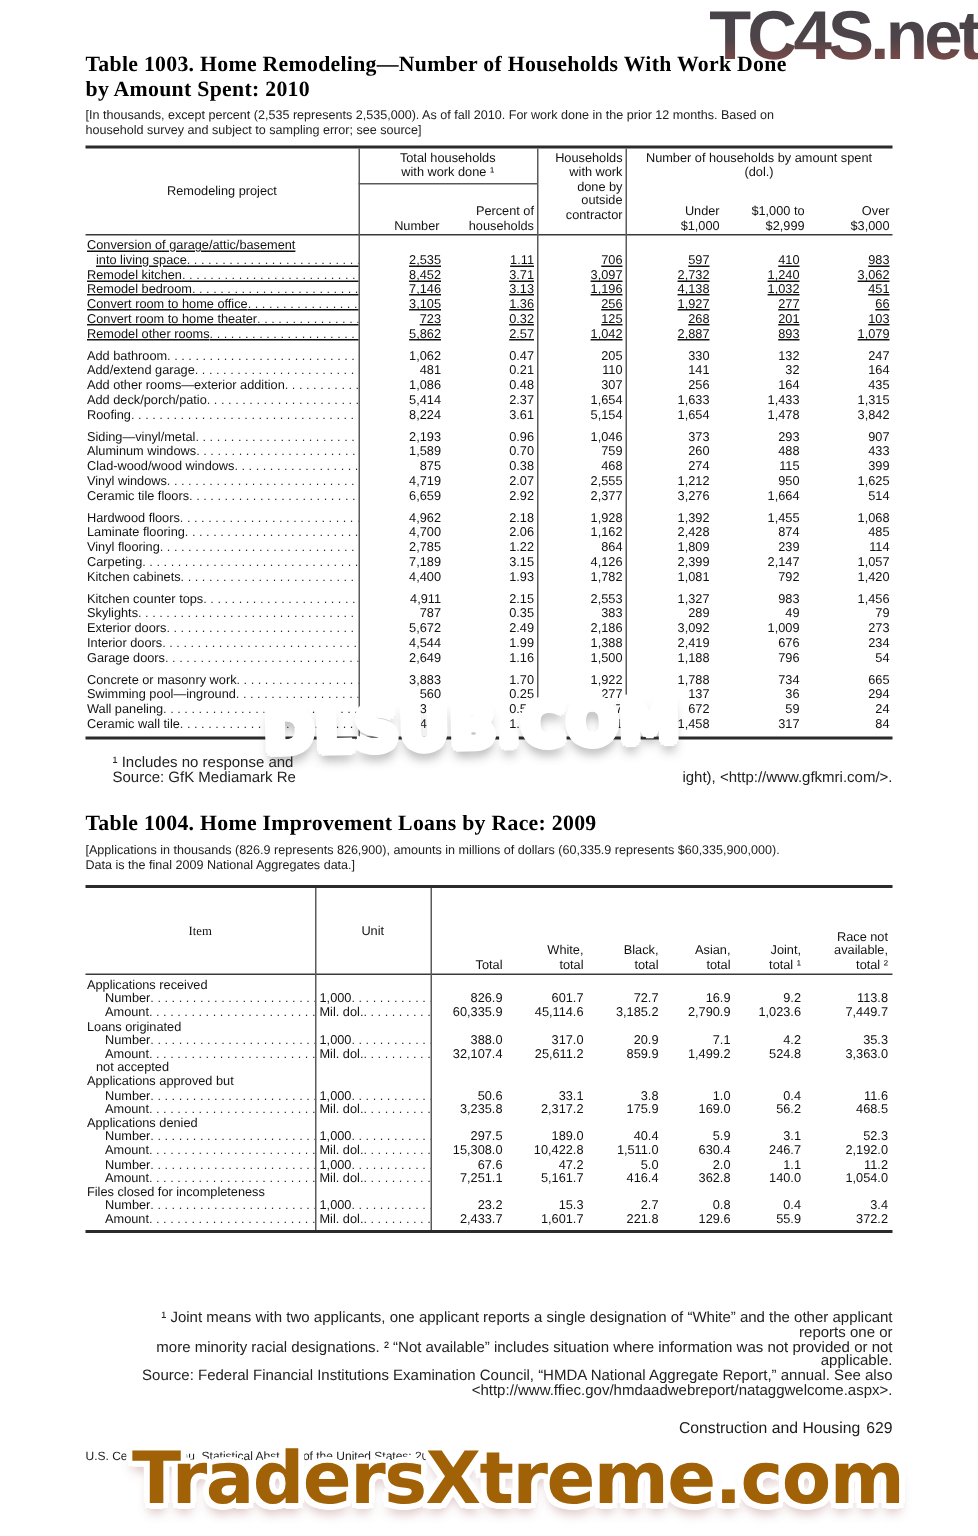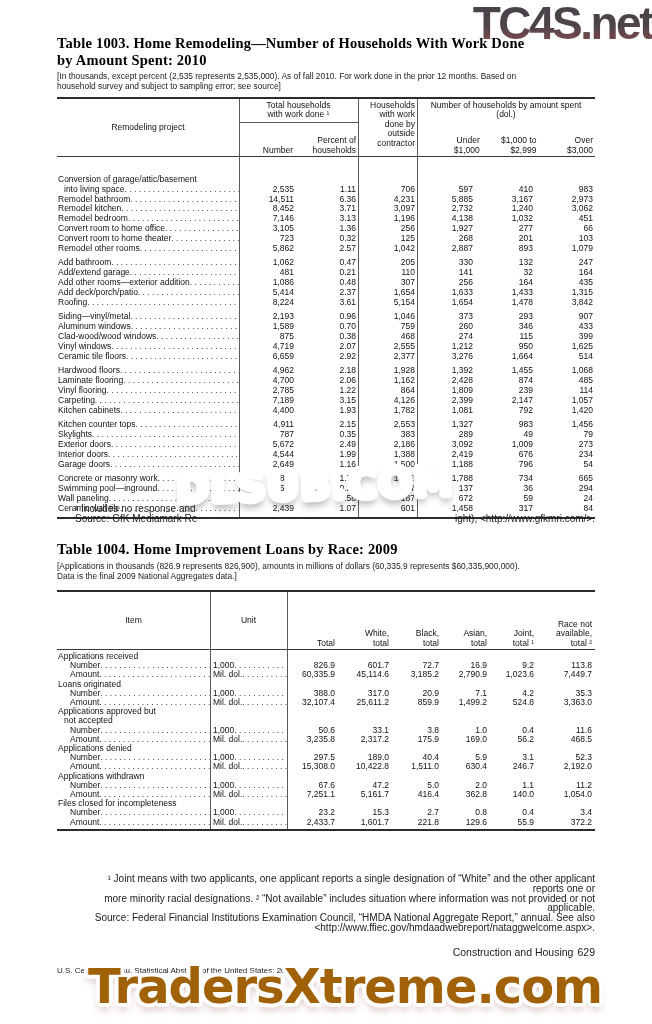--- a/index.html
+++ b/index.html
@@ -34,33 +34,33 @@
              white-space:pre-line;padding:0 2px 1px 0;box-sizing:border-box;}
   .h-contract{width:59px;text-align:right;white-space:pre-line;padding:2px 2px 0 0;box-sizing:border-box;}
   .h-amtwrap{width:178px;display:flex;flex-direction:column;}
   .h-amount{text-align:center;white-space:pre-line;padding-top:2px;}
   .h-sub3{flex:1;display:flex;align-items:flex-end;padding-left:10px;}
   .h-sub3 div{text-align:right;white-space:pre-line;padding:0 2px 1px 0;box-sizing:border-box;}
   .h-u0{width:58px;} .h-u1{width:60px;} .h-u2{width:60px;}
 
   
   .body3{position:relative;padding:2px 0 3px;line-height:9.8px;}
-  .grp{margin-top:5px;} .grp:first-child{margin-top:16px;}
+  .grp{margin-top:5px;} .grp:first-child{margin-top:0;text-decoration:underline;}
   .row{display:flex;align-items:flex-end;}
   .stub{width:182px;display:flex;align-items:flex-end;padding-left:1px;box-sizing:border-box;}
   .stub-wrap{flex-direction:column;align-items:stretch;}
   .stub-line2{display:flex;padding-left:6px;}
   .lbl{white-space:nowrap;}
   .dots{flex:1;overflow:hidden;white-space:nowrap;color:#2a2a2a;}
   .dots::after{content:" . . . . . . . . . . . . . . . . . . . . . . . . . . . . . . . . . . . . . . . . . . . .";}
   .v{text-align:right;padding-right:2px;box-sizing:border-box;}
   .c0{width:57px;} .c1{width:62px;} .c2{width:59px;} .c3{width:58px;} .c4{width:60px;} .c5{width:60px;}
 
   
-  .h-item{width:153px;display:flex;align-items:center;justify-content:center;}
+  .h-item{width:153px;display:flex;align-items:center;justify-content:center;font-family:Liberation Serif, serif;}
   .h-unit{width:77px;display:flex;align-items:center;justify-content:center;}
   .h4cols{flex:1;display:flex;align-items:flex-end;}
   .h4cols div{text-align:right;white-space:pre-line;padding:0 2px 1px 0;box-sizing:border-box;}
   .u0{width:50px;} .u1{width:54px;} .u2{width:50px;} .u3{width:48px;} .u4{width:47px;} .u5{width:58px;}
   .body4{position:relative;padding:2px 0 2px;line-height:9.2px;}
   .row4{display:flex;align-items:flex-end;}
   .stub4{width:153px;display:flex;align-items:flex-end;padding-left:1px;box-sizing:border-box;}
   .stub4.d{padding-left:13px;}
   .stub4.g2{padding-left:7px;}
   .unit{width:77px;display:flex;align-items:flex-end;padding-left:3px;box-sizing:border-box;}
@@ -158,32 +158,20 @@
             </div>
             <div class="v c0">2,535</div>
             <div class="v c1">1.11</div>
             <div class="v c2">706</div>
             <div class="v c3">597</div>
             <div class="v c4">410</div>
             <div class="v c5">983</div>
           </div>
           <div class="row">
             <div class="stub">
-              <span class="lbl">Remodel bathroom</span>
-              <span class="dots"></span>
-            </div>
-            <div class="v c0">14,511</div>
-            <div class="v c1">6.36</div>
-            <div class="v c2">4,231</div>
-            <div class="v c3">5,885</div>
-            <div class="v c4">3,167</div>
-            <div class="v c5">2,973</div>
-          </div>
-          <div class="row">
-            <div class="stub">
               <span class="lbl">Remodel kitchen</span>
               <span class="dots"></span>
             </div>
             <div class="v c0">8,452</div>
             <div class="v c1">3.71</div>
             <div class="v c2">3,097</div>
             <div class="v c3">2,732</div>
             <div class="v c4">1,240</div>
             <div class="v c5">3,062</div>
           </div>
@@ -313,21 +301,21 @@
           </div>
           <div class="row">
             <div class="stub">
               <span class="lbl">Aluminum windows</span>
               <span class="dots"></span>
             </div>
             <div class="v c0">1,589</div>
             <div class="v c1">0.70</div>
             <div class="v c2">759</div>
             <div class="v c3">260</div>
-            <div class="v c4">346</div>
+            <div class="v c4">488</div>
             <div class="v c5">433</div>
           </div>
           <div class="row">
             <div class="stub">
               <span class="lbl">Clad-wood/wood windows</span>
               <span class="dots"></span>
             </div>
             <div class="v c0">875</div>
             <div class="v c1">0.38</div>
             <div class="v c2">468</div>
@@ -641,27 +629,27 @@
             <span class="dots"></span>
           </div>
           <div class="v u0">32,107.4</div>
           <div class="v u1">25,611.2</div>
           <div class="v u2">859.9</div>
           <div class="v u3">1,499.2</div>
           <div class="v u4">524.8</div>
           <div class="v u5">3,363.0</div>
         </div>
         <div class="row4">
+          <div class="stub4 g2">
+            <span class="lbl">not accepted</span>
+          </div>
+        </div>
+        <div class="row4">
           <div class="stub4 g">
             <span class="lbl">Applications approved but</span>
-          </div>
-        </div>
-        <div class="row4">
-          <div class="stub4 g2">
-            <span class="lbl">not accepted</span>
           </div>
         </div>
         <div class="row4">
           <div class="stub4 d">
             <span class="lbl">Number</span>
             <span class="dots"></span>
           </div>
           <div class="unit">
             <span class="lbl">1,000</span>
             <span class="dots"></span>
@@ -720,25 +708,20 @@
             <span class="dots"></span>
           </div>
           <div class="v u0">15,308.0</div>
           <div class="v u1">10,422.8</div>
           <div class="v u2">1,511.0</div>
           <div class="v u3">630.4</div>
           <div class="v u4">246.7</div>
           <div class="v u5">2,192.0</div>
         </div>
         <div class="row4">
-          <div class="stub4 g">
-            <span class="lbl">Applications withdrawn</span>
-          </div>
-        </div>
-        <div class="row4">
           <div class="stub4 d">
             <span class="lbl">Number</span>
             <span class="dots"></span>
           </div>
           <div class="unit">
             <span class="lbl">1,000</span>
             <span class="dots"></span>
           </div>
           <div class="v u0">67.6</div>
           <div class="v u1">47.2</div>

